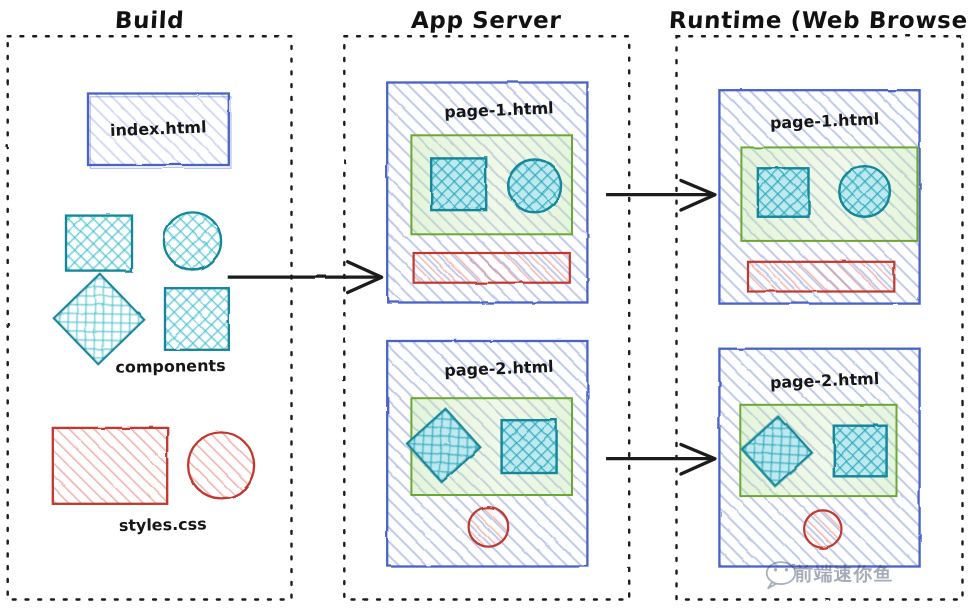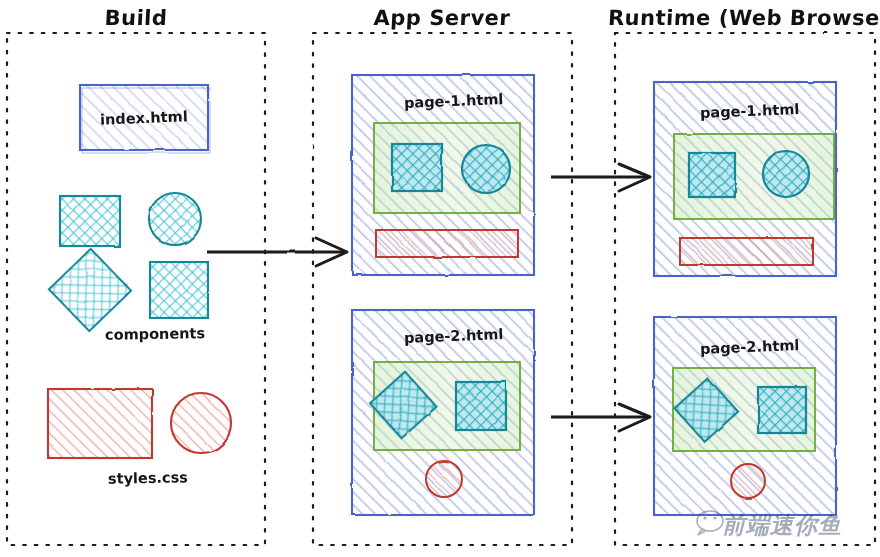--- a/index.html
+++ b/index.html
@@ -56,24 +56,23 @@
     position: absolute;
     display: flex;
     align-items: center;
     gap: 4px;
     opacity: 0.42;
     color: #2b3a55;
     white-space: nowrap;
   }
   .watermark .wm-text {
     font-family: "DejaVu Sans", sans-serif;
-    font-size: 23px;
+    font-size: 17px;
     font-weight: 700;
     letter-spacing: 1px;
-    font-style: italic;
   }
 </style>
 </head>
 <body>
 
 <div id="stage">
 
   <svg class="diagram" viewBox="0 0 880 557">
     <defs>
 

